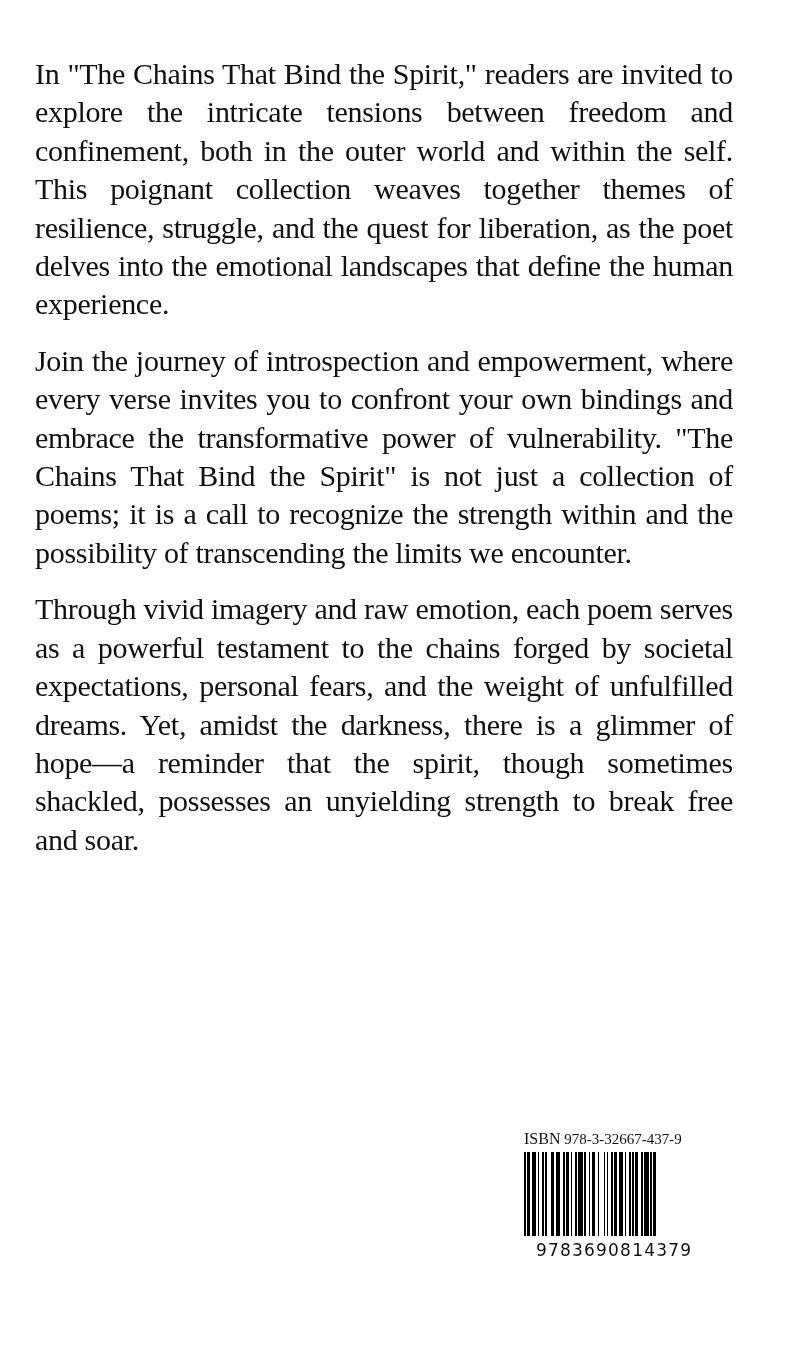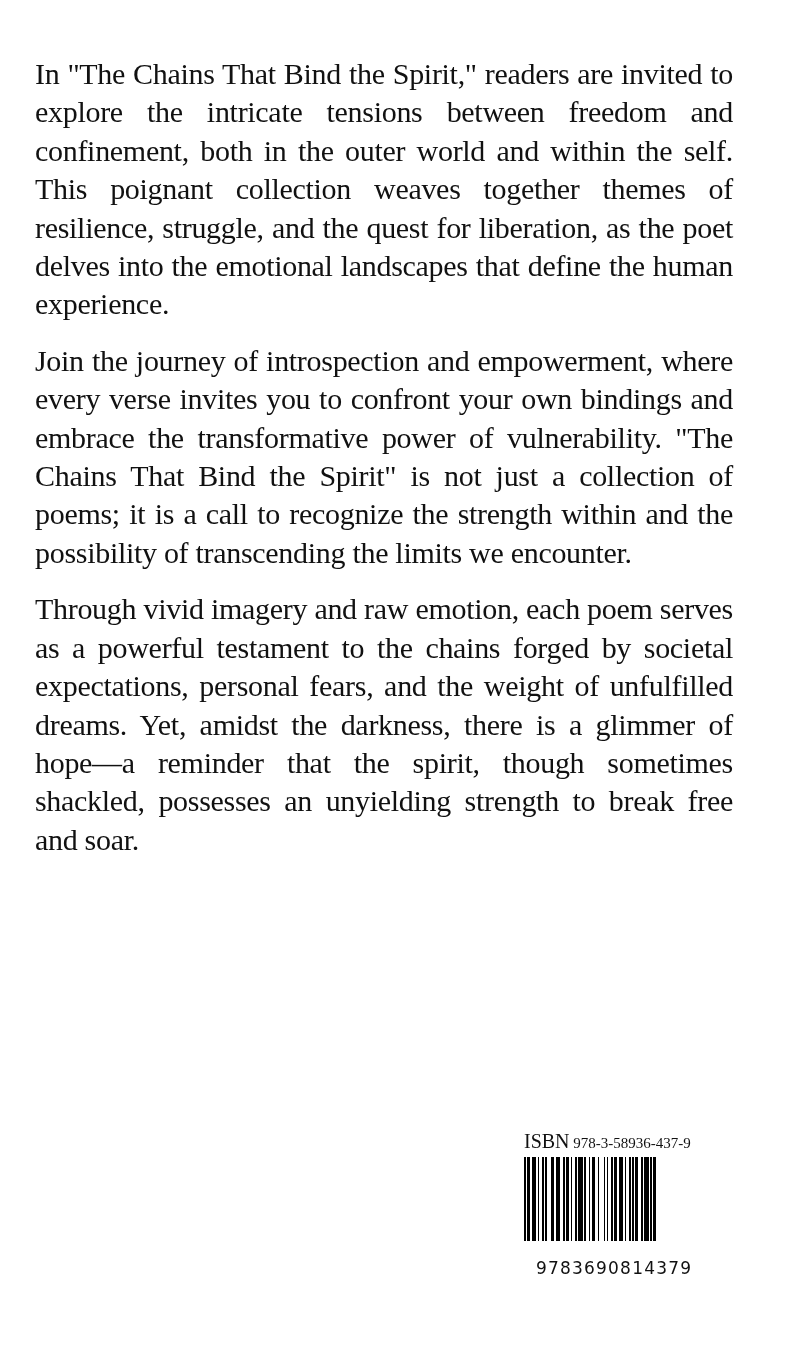--- a/index.html
+++ b/index.html
@@ -6,38 +6,38 @@
   body { width: 793px; height: 1360px; position: relative; overflow: hidden; }
   .blurb {
     position: absolute; left: 35px; top: 55px; width: 698px;
     font-family: "Liberation Serif", "DejaVu Serif", serif;
     font-size: 30px; line-height: 38.4px; color: #111111;
     text-align: justify; letter-spacing: -0.3px;
   }
   .blurb p { margin: 0 0 18px 0; }
   .isbn-block { position: absolute; left: 524px; top: 1130px; width: 180px; }
   .isbn-label { font-family: "Liberation Serif", serif; font-size: 15px; color: #111; white-space: nowrap; }
-  .isbn-label .pre { font-size: 20px; }
+  .isbn-label .pre { font-size: 16px; }
   .barcode { display: flex; align-items: stretch; height: 84px; margin-top: 4px; }
   .barcode span { display: block; height: 100%; }
-  .barcode-number { font-family: "DejaVu Sans", sans-serif; font-size: 17px; color: #111; letter-spacing: 1.2px; margin-top: 17px; padding-left: 12px; }
+  .barcode-number { font-family: "DejaVu Sans", sans-serif; font-size: 17px; color: #111; letter-spacing: 1.2px; margin-top: 4px; padding-left: 12px; }
 </style>
 </head>
 <body>
 
 <div class="blurb">
   <p>In "The Chains That Bind the Spirit," readers are invited to explore the intricate tensions between freedom and confinement, both in the outer world and within the self. This poignant collection weaves together themes of resilience, struggle, and the quest for liberation, as the poet delves into the emotional landscapes that define the human experience.</p>
   <p>Join the journey of introspection and empowerment, where every verse invites you to confront your own bindings and embrace the transformative power of vulnerability. "The Chains That Bind the Spirit" is not just a collection of poems; it is a call to recognize the strength within and the possibility of transcending the limits we encounter.</p>
   <p>Through vivid imagery and raw emotion, each poem serves as a powerful testament to the chains forged by societal expectations, personal fears, and the weight of unfulfilled dreams. Yet, amidst the darkness, there is a glimmer of hope—a reminder that the spirit, though sometimes shackled, possesses an unyielding strength to break free and soar.</p>
 </div>
 
 <div class="isbn-block">
   <div class="isbn-label">
     <span class="pre">ISBN</span>
-    <span>978-3-58936-437-9</span>
+    <span>978-3-32667-437-9</span>
   </div>
   <div class="barcode" id="barcode">
       <span style="width: 1.5px; background: rgb(0, 0, 0);"></span>
       <span style="width: 1.5px; background: rgb(255, 255, 255);"></span>
       <span style="width: 3px; background: rgb(0, 0, 0);"></span>
       <span style="width: 1.5px; background: rgb(255, 255, 255);"></span>
       <span style="width: 4.5px; background: rgb(0, 0, 0);"></span>
       <span style="width: 1.5px; background: rgb(255, 255, 255);"></span>
       <span style="width: 1.5px; background: rgb(0, 0, 0);"></span>
       <span style="width: 3px; background: rgb(255, 255, 255);"></span>

